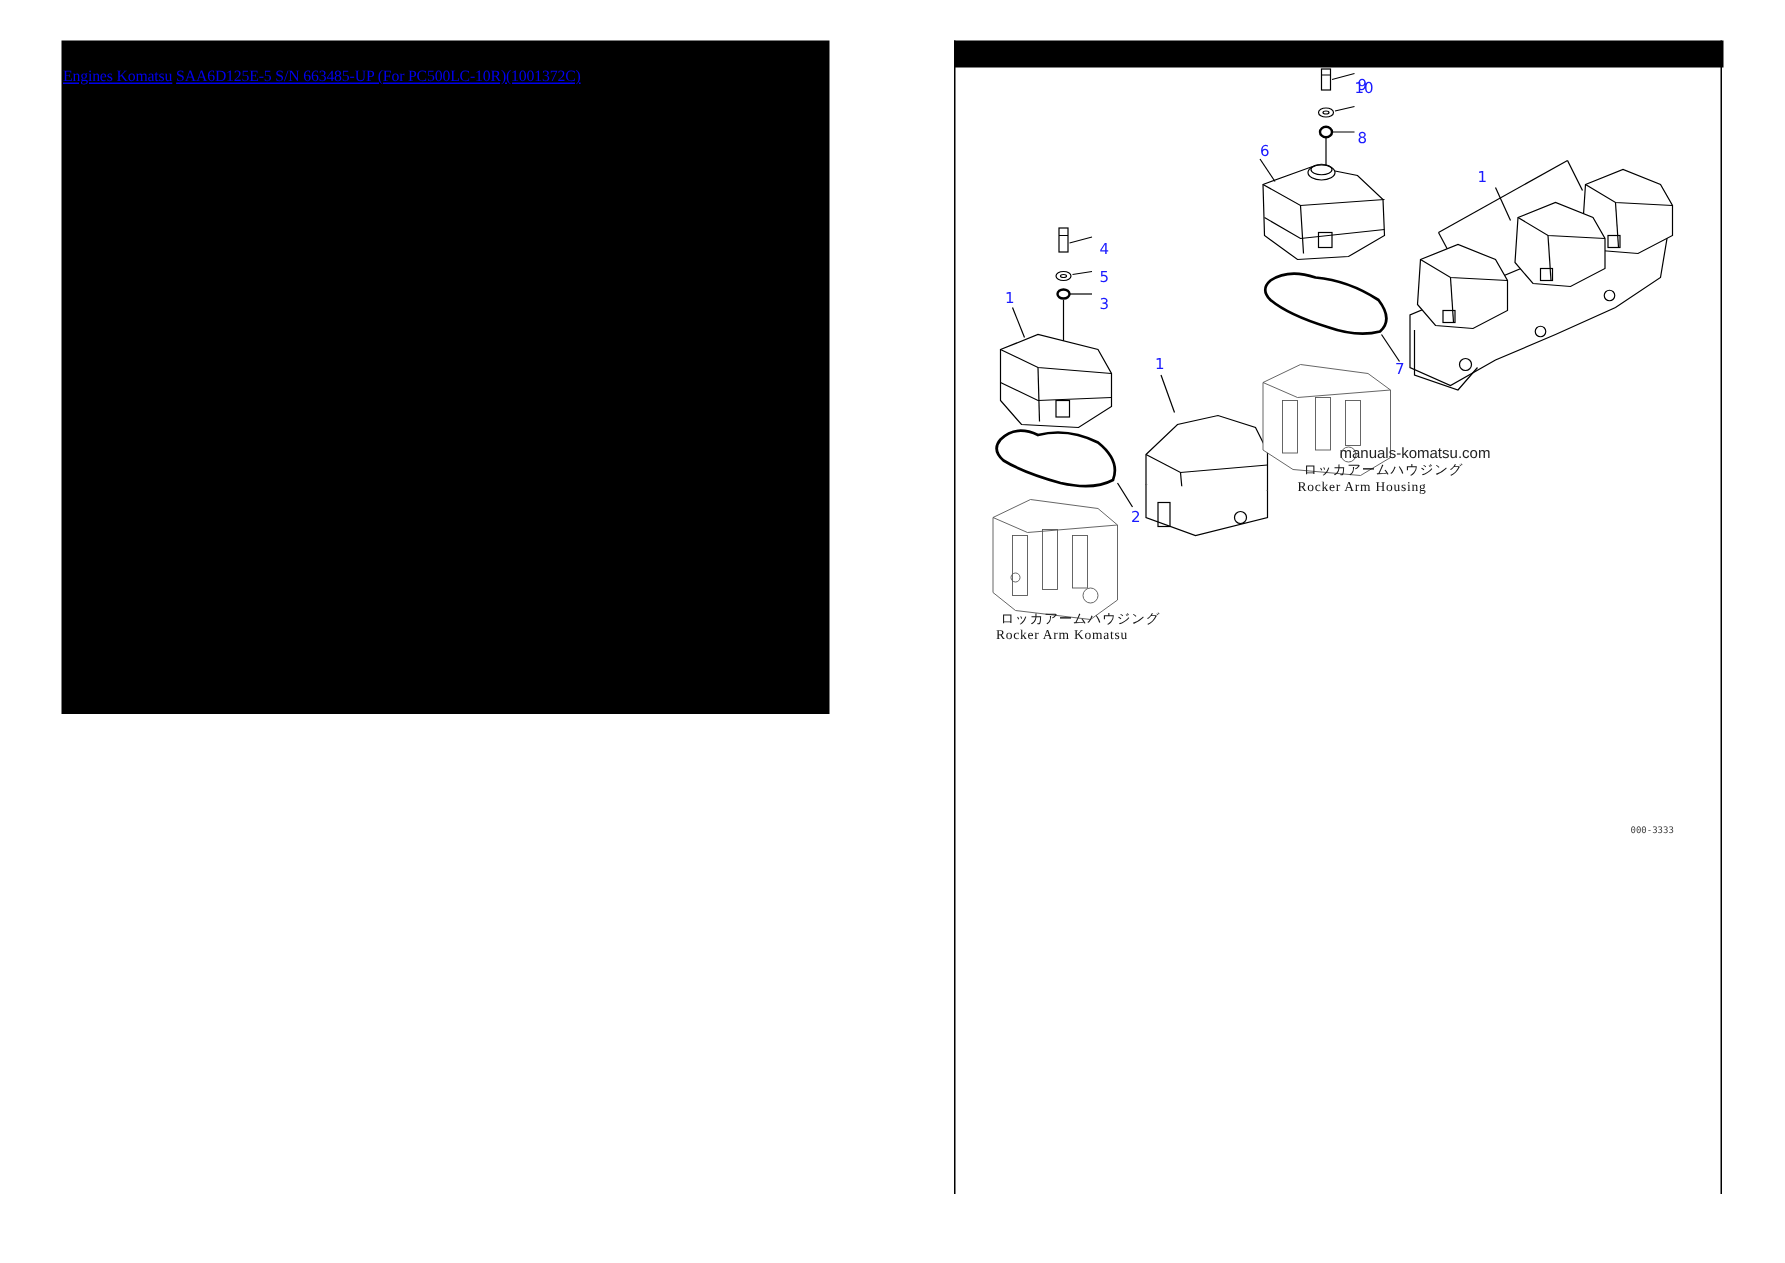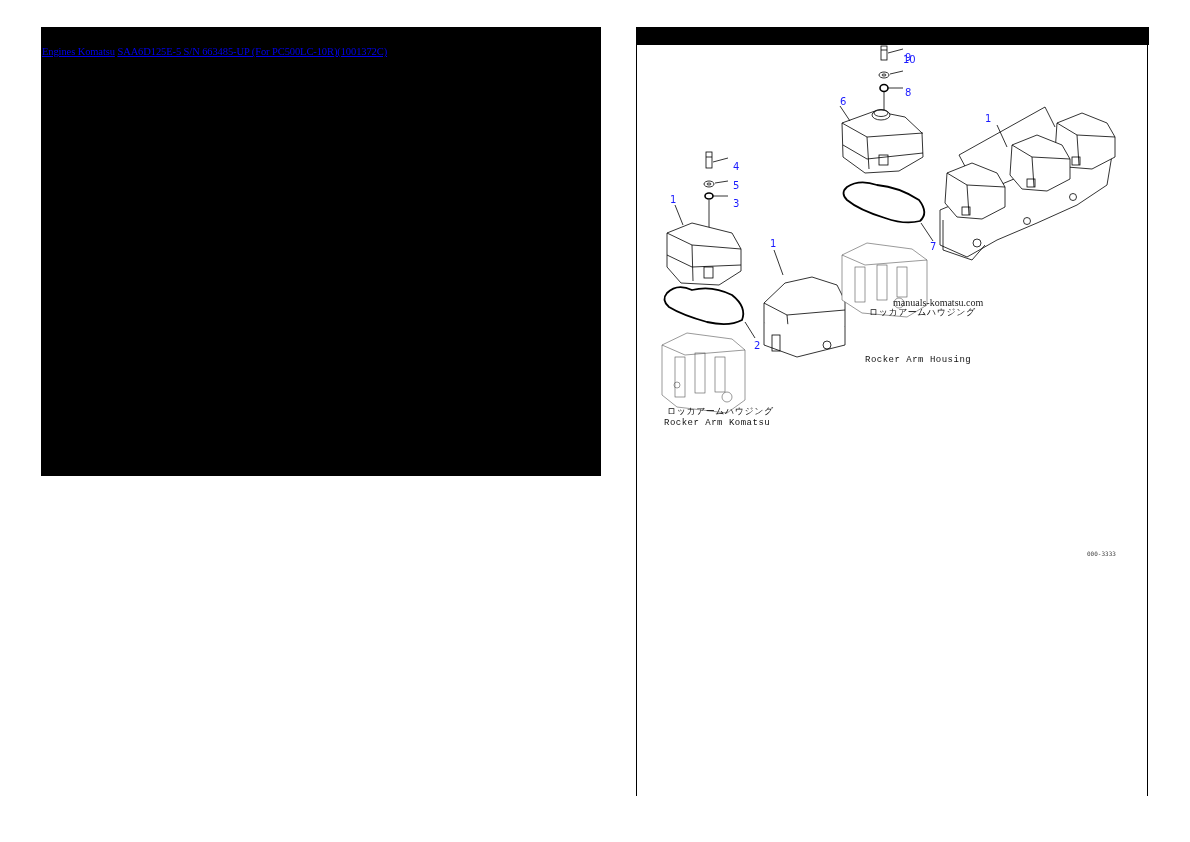--- a/index.html
+++ b/index.html
@@ -2,21 +2,20 @@
 <html><head>
   <meta charset="utf-8">
   <style>
     html, body { margin: 0; padding: 0; background: #ffffff; }
     body { width: 1190px; height: 842px; position: relative; overflow: hidden; font-family: "Liberation Serif", serif; }
 
     
     .left-panel {
       position: absolute; left: 41px; top: 27px; width: 512px; height: 449px;
       background: #000000;
-      padding-left: 48px;
     }
     .breadcrumb {
       position: absolute; left: 1px; top: 19px; font-size: 10.5px; line-height: 12px;
       white-space: nowrap; letter-spacing: -0.1px;
     }
     .breadcrumb a { color: #0000ee; text-decoration: underline; cursor: pointer; }
 
     
     .right-panel {
       position: absolute; left: 636px; top: 27px; width: 512px; height: 769px;
@@ -28,25 +27,25 @@
     }
     .diagram {
       position: absolute; left: 0; top: 18px; width: 511px; height: 540px;
     }
     .diagram svg { position: absolute; left: 0; top: 0; }
     .callout {
       position: absolute; font-family: "DejaVu Sans", sans-serif; font-size: 10px;
       color: #1a1aff; line-height: 10px;
     }
     .caption {
-      position: absolute; font-family: Liberation Mono, monospace; font-size: 9px;
+      position: absolute; font-family: Liberation Serif, serif; font-size: 9px;
       color: #111; line-height: 10px; white-space: nowrap; letter-spacing: 0.5px;
     }
     .watermark {
-      position: absolute; font-family: Liberation Serif, serif; font-size: 10px;
+      position: absolute; font-family: Liberation Sans, sans-serif; font-size: 10px;
       color: #222; white-space: nowrap;
     }
     .figcode {
       position: absolute; font-family: "DejaVu Sans Mono", monospace; font-size: 6px;
       color: #444; white-space: nowrap;
     }
   </style>
 </head>
 <body>
 
@@ -192,17 +191,17 @@
     <span class="callout" style="left:96px; top:136px;">5</span>
     <span class="callout" style="left:96px; top:154px;">3</span>
     <span class="callout" style="left:33px; top:150px;">1</span>
     <span class="callout" style="left:133px; top:194px;">1</span>
     <span class="callout" style="left:293px; top:197px;">7</span>
     <span class="callout" style="left:117px; top:296px;">2</span>
 
     <span class="caption" style="left:30px; top:362px;">ロッカアームハウジング</span>
     <span class="caption" style="left:27px; top:373px;">Rocker Arm Komatsu</span>
     <span class="caption" style="left:232px; top:263px;">ロッカアームハウジング</span>
-    <span class="caption" style="left:228px; top:274px;margin-top:36px;">Rocker Arm Housing</span>
+    <span class="caption" style="left:228px; top:274px;">Rocker Arm Housing</span>
     <span class="watermark" style="left:256px; top:252px;">manuals-komatsu.com</span>
     <span class="figcode" style="left:450px; top:505px;">000-3333</span>
   </div>
 </div>
 
 </body></html>

